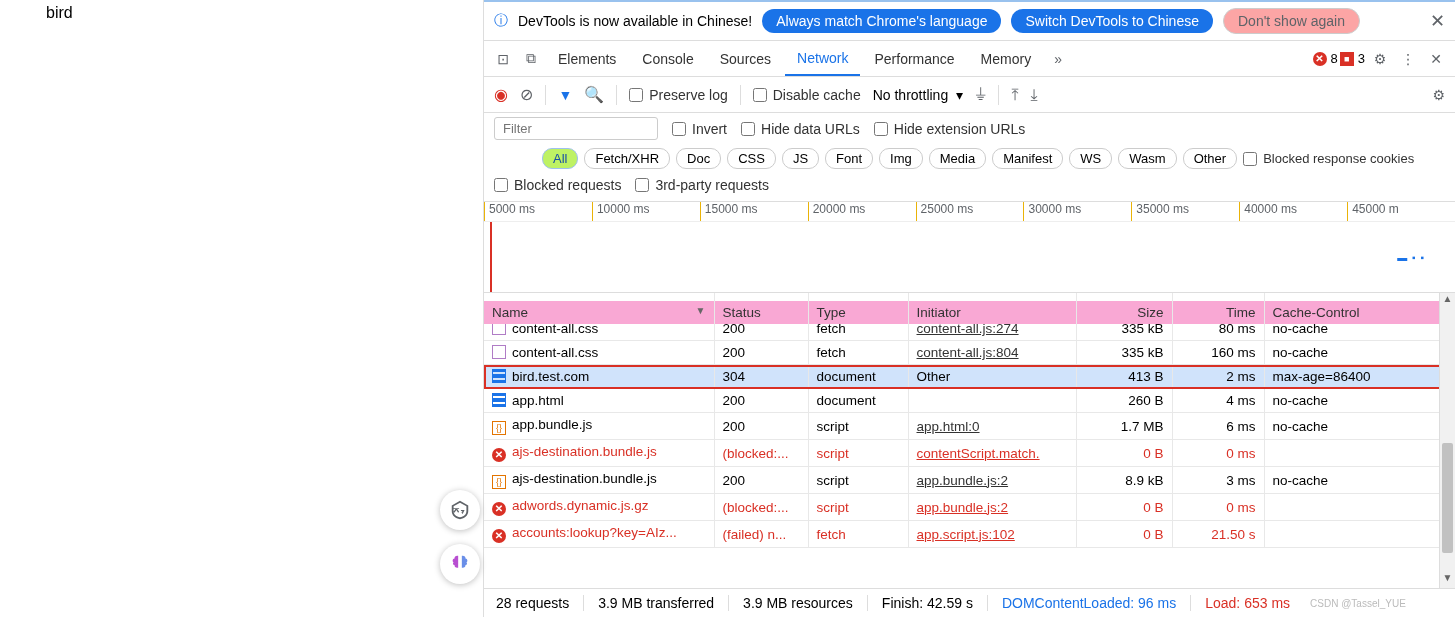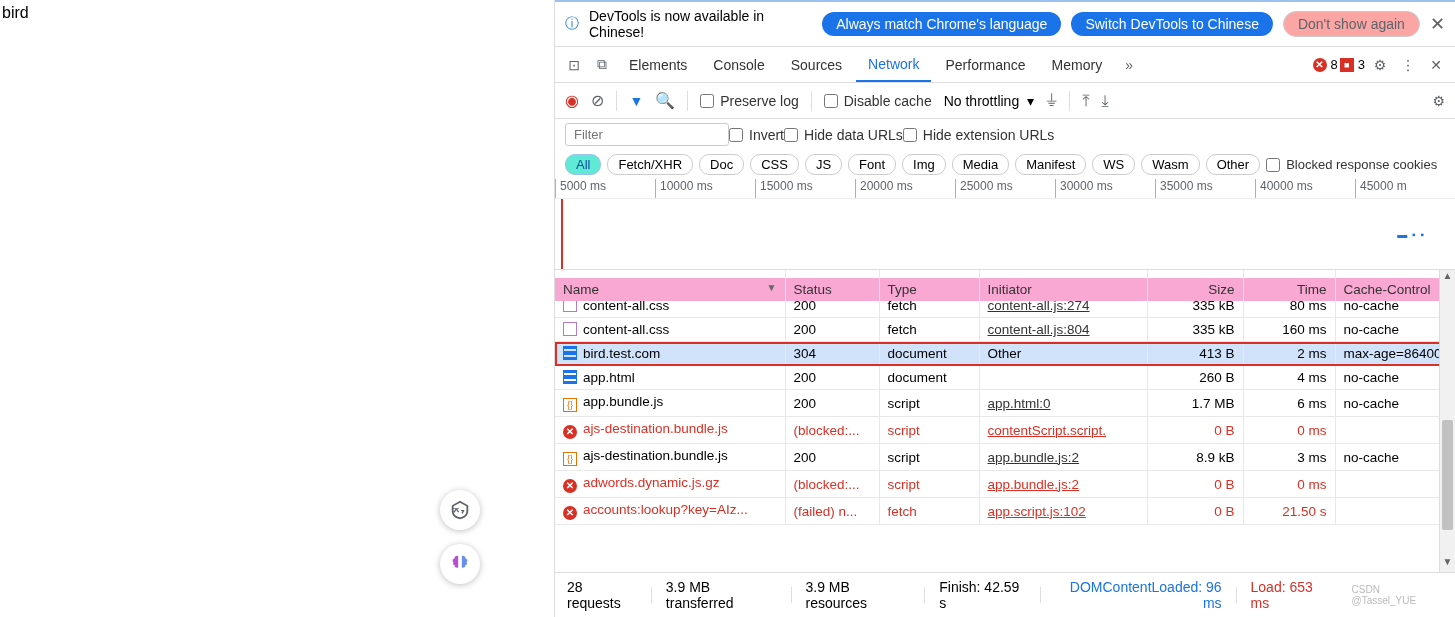--- a/index.html
+++ b/index.html
@@ -1,18 +1,18 @@
 <!DOCTYPE html>
 <html><head>
 <meta charset="utf-8">
 <style>
 * { box-sizing: border-box; margin: 0; padding: 0; font-family: "Segoe UI", Arial, sans-serif; }
 body { width: 1455px; height: 617px; background: #fff; display: flex; overflow: hidden; }
 
-.left-pane { width: 555px; border-right: 1px solid #ddd; position: relative; }
+.left-pane { width: 484px; border-right: 1px solid #ddd; position: relative; padding-left: 44px; }
 .left-pane .page-text { font-size: 16px; padding: 4px 2px; }
 .fab { position: absolute; width: 40px; height: 40px; border-radius: 50%; background: #fff; box-shadow: 0 1px 6px rgba(0,0,0,.25); display: flex; align-items: center; justify-content: center; left: 440px; }
 .fab svg { width: 22px; height: 22px; }
 
 .devtools { flex: 1; display: flex; flex-direction: column; border-top: 2px solid #99c2ee; }
 
 
 .banner { display: flex; align-items: center; gap: 10px; padding: 6px 10px; border-bottom: 1px solid #ddd; font-size: 14px; }
 .banner .info-icon { color: #1a73e8; }
 .pill { border-radius: 16px; padding: 4px 14px; font-size: 14px; white-space: nowrap; cursor: pointer; }
@@ -35,25 +35,25 @@
 .toolbar .rec { color: #d93025; font-size: 16px; }
 .toolbar .clear { color: #5f6368; font-size: 16px; }
 .funnel { color: #1a73e8; font-size: 14px; }
 .chk { display: inline-flex; align-items: center; gap: 6px; color: #333; }
 .chk input { width: 14px; height: 14px; }
 .toolbar .sep { width: 1px; height: 20px; background: #ddd; }
 .toolbar .spacer { flex: 1; }
 .toolbar .gear { color: #5f6368; }
 
 
-.filterrow { display: flex; align-items: center; padding: 4px 10px; font-size: 14px; }
+.filterrow { display: flex; align-items: center; gap: 14px; padding: 4px 10px; font-size: 14px; }
 .filterrow input.filter-input { width: 164px; padding: 3px 8px; border: 1px solid #ccc; border-radius: 3px; font-size: 13px; }
 .chipsrow { display: flex; align-items: center; gap: 6px; padding: 4px 10px; font-size: 13px; flex-wrap: wrap; }
 .chip { border: 1px solid #ccc; border-radius: 10px; padding: 2px 10px; cursor: pointer; background: #fff; }
-.chip.active { background: #5eead4; border-color: #9ec1ee; color: #174ea6; }
+.chip.active { background: #bef264; border-color: #9ec1ee; color: #174ea6; margin-left: 48px; }
 .chipsrow2 { display: flex; align-items: center; gap: 14px; padding: 4px 10px 8px; font-size: 14px; border-bottom: 1px solid #ddd; }
 
 
 .timeline { border-bottom: 1px solid #ddd; }
 .tl-ruler { display: flex; font-size: 12px; color: #5f6368; height: 20px; border-bottom: 1px solid #eee; }
 .tl-ruler div { flex: 1; border-left: 1px solid #eab308; padding-left: 4px; }
 .tl-body { height: 70px; position: relative; background: #fff; }
 .tl-mark { position: absolute; top: 0; bottom: 0; width: 2px; background: #d93025; left: 6px; }
 .tl-dots { position: absolute; right: 30px; top: 30px; font-size: 10px; color: #1a73e8; letter-spacing: 1px; }
 
@@ -191,20 +191,30 @@
     <span class="chip">Media</span>
     <span class="chip">Manifest</span>
     <span class="chip">WS</span>
     <span class="chip">Wasm</span>
     <span class="chip">Other</span>
     <label class="chk">
         <input type="checkbox" style="">
         <span>Blocked response cookies</span>
       </label>
   </div>
+  <div class="chipsrow2">
+    <label class="chk">
+        <input type="checkbox" style="">
+        <span>Blocked requests</span>
+      </label>
+    <label class="chk">
+        <input type="checkbox" style="">
+        <span>3rd-party requests</span>
+      </label>
+  </div>
 
   <div class="timeline">
     <div class="tl-ruler" id="tl-ruler">
         <div>5000 ms</div>
         <div>10000 ms</div>
         <div>15000 ms</div>
         <div>20000 ms</div>
         <div>25000 ms</div>
         <div>30000 ms</div>
         <div>35000 ms</div>
@@ -282,21 +292,21 @@
             <td class="">script</td>
             <td><a class="init">app.html:0</a></td>
             <td class="num">1.7 MB</td>
             <td class="num">6 ms</td>
             <td>no-cache</td>
           </tr>
           <tr>
             <td class="err"><span class="cell-icon ico-err">✕</span>ajs-destination.bundle.js</td>
             <td class="err">(blocked:...</td>
             <td class="err">script</td>
-            <td><a class="init err">contentScript.script.</a></td>
+            <td><a class="init err">contentScript.match.</a></td>
             <td class="num err">0 B</td>
             <td class="num err">0 ms</td>
             <td></td>
           </tr>
           <tr>
             <td class=""><span class="cell-icon ico-js">{}</span>ajs-destination.bundle.js</td>
             <td class="">200</td>
             <td class="">script</td>
             <td><a class="init">app.bundle.js:2</a></td>
             <td class="num">8.9 kB</td>

